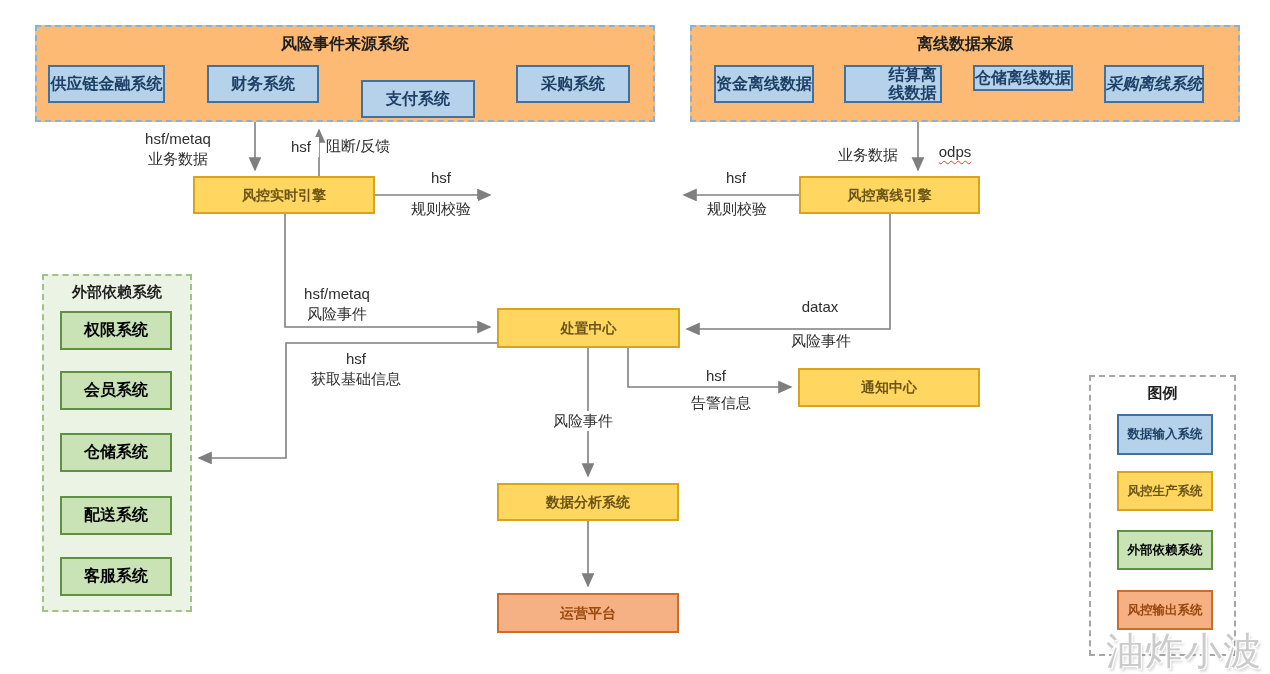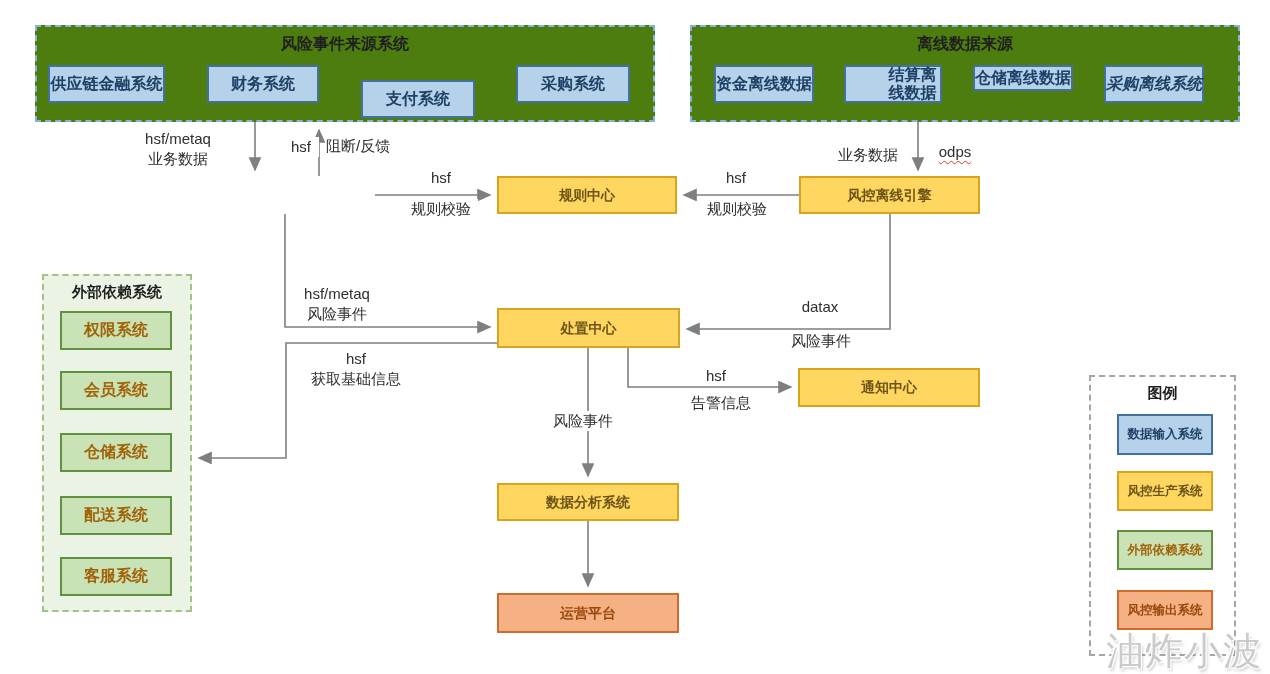--- a/index.html
+++ b/index.html
@@ -2,29 +2,29 @@
 <html><head>
 <meta charset="utf-8">
 <style>
   html,body{margin:0;padding:0;background:#fff;}
   #canvas{
     position:relative;width:1270px;height:674px;background:#ffffff;overflow:hidden;
     font-family:"Liberation Sans","DejaVu Sans",sans-serif;
   }
   #edges{position:absolute;left:0;top:0;width:1270px;height:674px;pointer-events:none;}
   .group{position:absolute;box-sizing:border-box;}
-  .group.blue{background:#4d7c0f;border:2px dashed #8ab1d8;}
+  .group.blue{background:#fdba74;border:2px dashed #8ab1d8;}
   .group.green{background:#ebf3e4;border:2px dashed #a2c188;}
   .group.plain{background:#ffffff;border:2px dashed #a6a6a6;}
   .group-title{position:absolute;left:0;top:7px;width:100%;text-align:center;
     font-size:16px;font-weight:700;color:#1f1f1f;}
   .box{position:absolute;box-sizing:border-box;display:flex;align-items:center;justify-content:center;
     font-size:16px;font-weight:700;text-align:center;line-height:1.15;}
   .box.blue{background:#b5d2ea;border:2px solid #41719c;color:#1e4066;}
-  .box.green{background:#c9e3b7;border:2px solid #5f9141;color:#a16207;}
+  .box.green{background:#c9e3b7;border:2px solid #5f9141;color:#000000;}
   .box.yellow{background:#ffd65f;border:2px solid #d8a31d;color:#6b5418;font-size:14px;}
   .box.orange{background:#f5b183;border:2px solid #cc6c2d;color:#9a480d;font-size:14px;}
   .elabel{position:absolute;font-size:15px;color:#2e2e2e;text-align:center;line-height:20px;
     background:#ffffff;}
   .wavy{text-decoration:underline wavy #e03a2f;text-decoration-thickness:1px;text-underline-offset:3px;}
   #watermark{position:absolute;left:1106px;top:626px;font-size:38px;color:#cbcbcb;letter-spacing:1px;
     text-shadow:-1px -1px 0 #fff,1px -1px 0 #fff,-1px 1px 0 #fff,1px 1px 0 #fff,2px 3px 3px rgba(120,120,120,.35);
     z-index:5;white-space:nowrap;}
 </style>
 </head>
@@ -71,21 +71,21 @@
 
   <div class="group green" style="left:42px;top:274px;width:150px;height:338px;">
     <div class="group-title" style="font-size:15px;">外部依赖系统</div>
   </div>
   <div class="box green" style="left:60px;top:311px;width:112px;height:39px;">权限系统</div>
   <div class="box green" style="left:60px;top:371px;width:112px;height:39px;">会员系统</div>
   <div class="box green" style="left:60px;top:433px;width:112px;height:39px;">仓储系统</div>
   <div class="box green" style="left:60px;top:496px;width:112px;height:39px;">配送系统</div>
   <div class="box green" style="left:60px;top:557px;width:112px;height:39px;">客服系统</div>
 
-  <div class="box yellow" style="left:497px;top:176px;width:180px;height:38px;">规则中心</div>
+  <div class="box yellow" style="left:193px;top:176px;width:182px;height:38px;">风控实时引擎</div>
   <div class="box yellow" style="left:799px;top:176px;width:181px;height:38px;">风控离线引擎</div>
   <div class="box yellow" style="left:497px;top:308px;width:183px;height:40px;">处置中心</div>
   <div class="box yellow" style="left:798px;top:368px;width:182px;height:39px;">通知中心</div>
   <div class="box yellow" style="left:497px;top:483px;width:182px;height:38px;">数据分析系统</div>
 
   <div class="box orange" style="left:497px;top:593px;width:182px;height:40px;">运营平台</div>
 
   <div class="elabel" style="left:130px;top:129px;width:96px;">
     <div>hsf/metaq</div>
     <div>业务数据</div>

